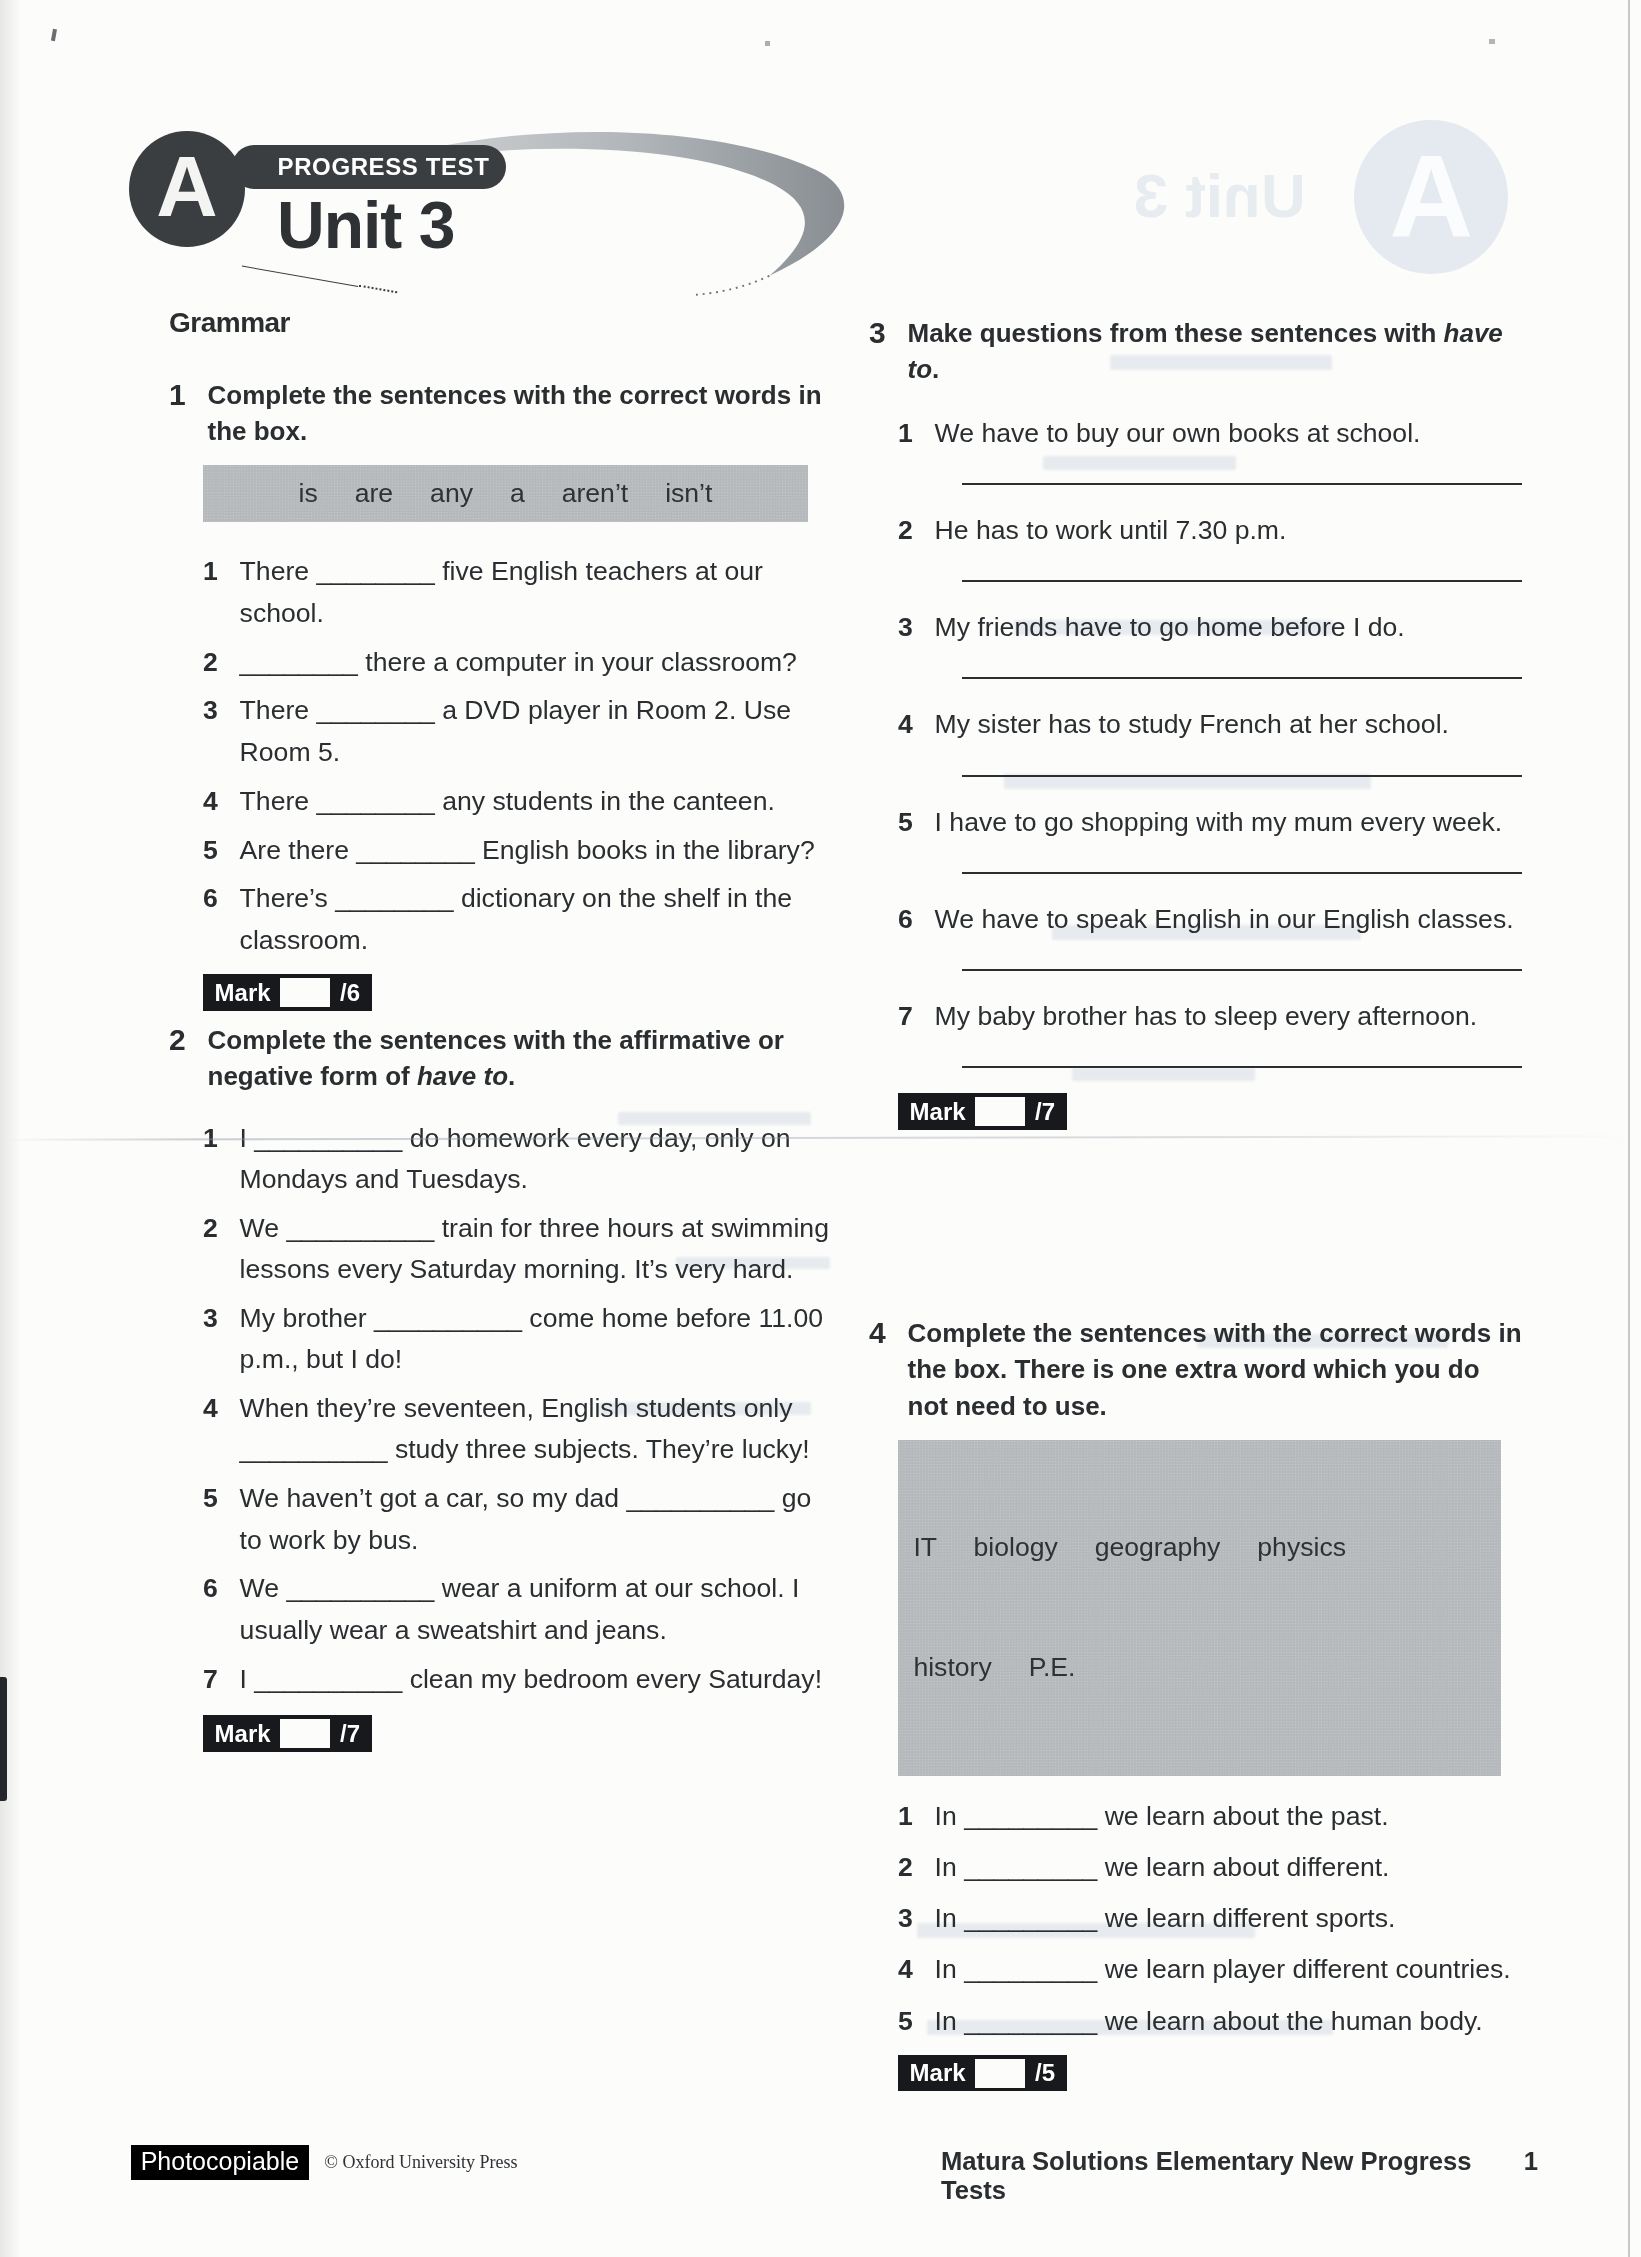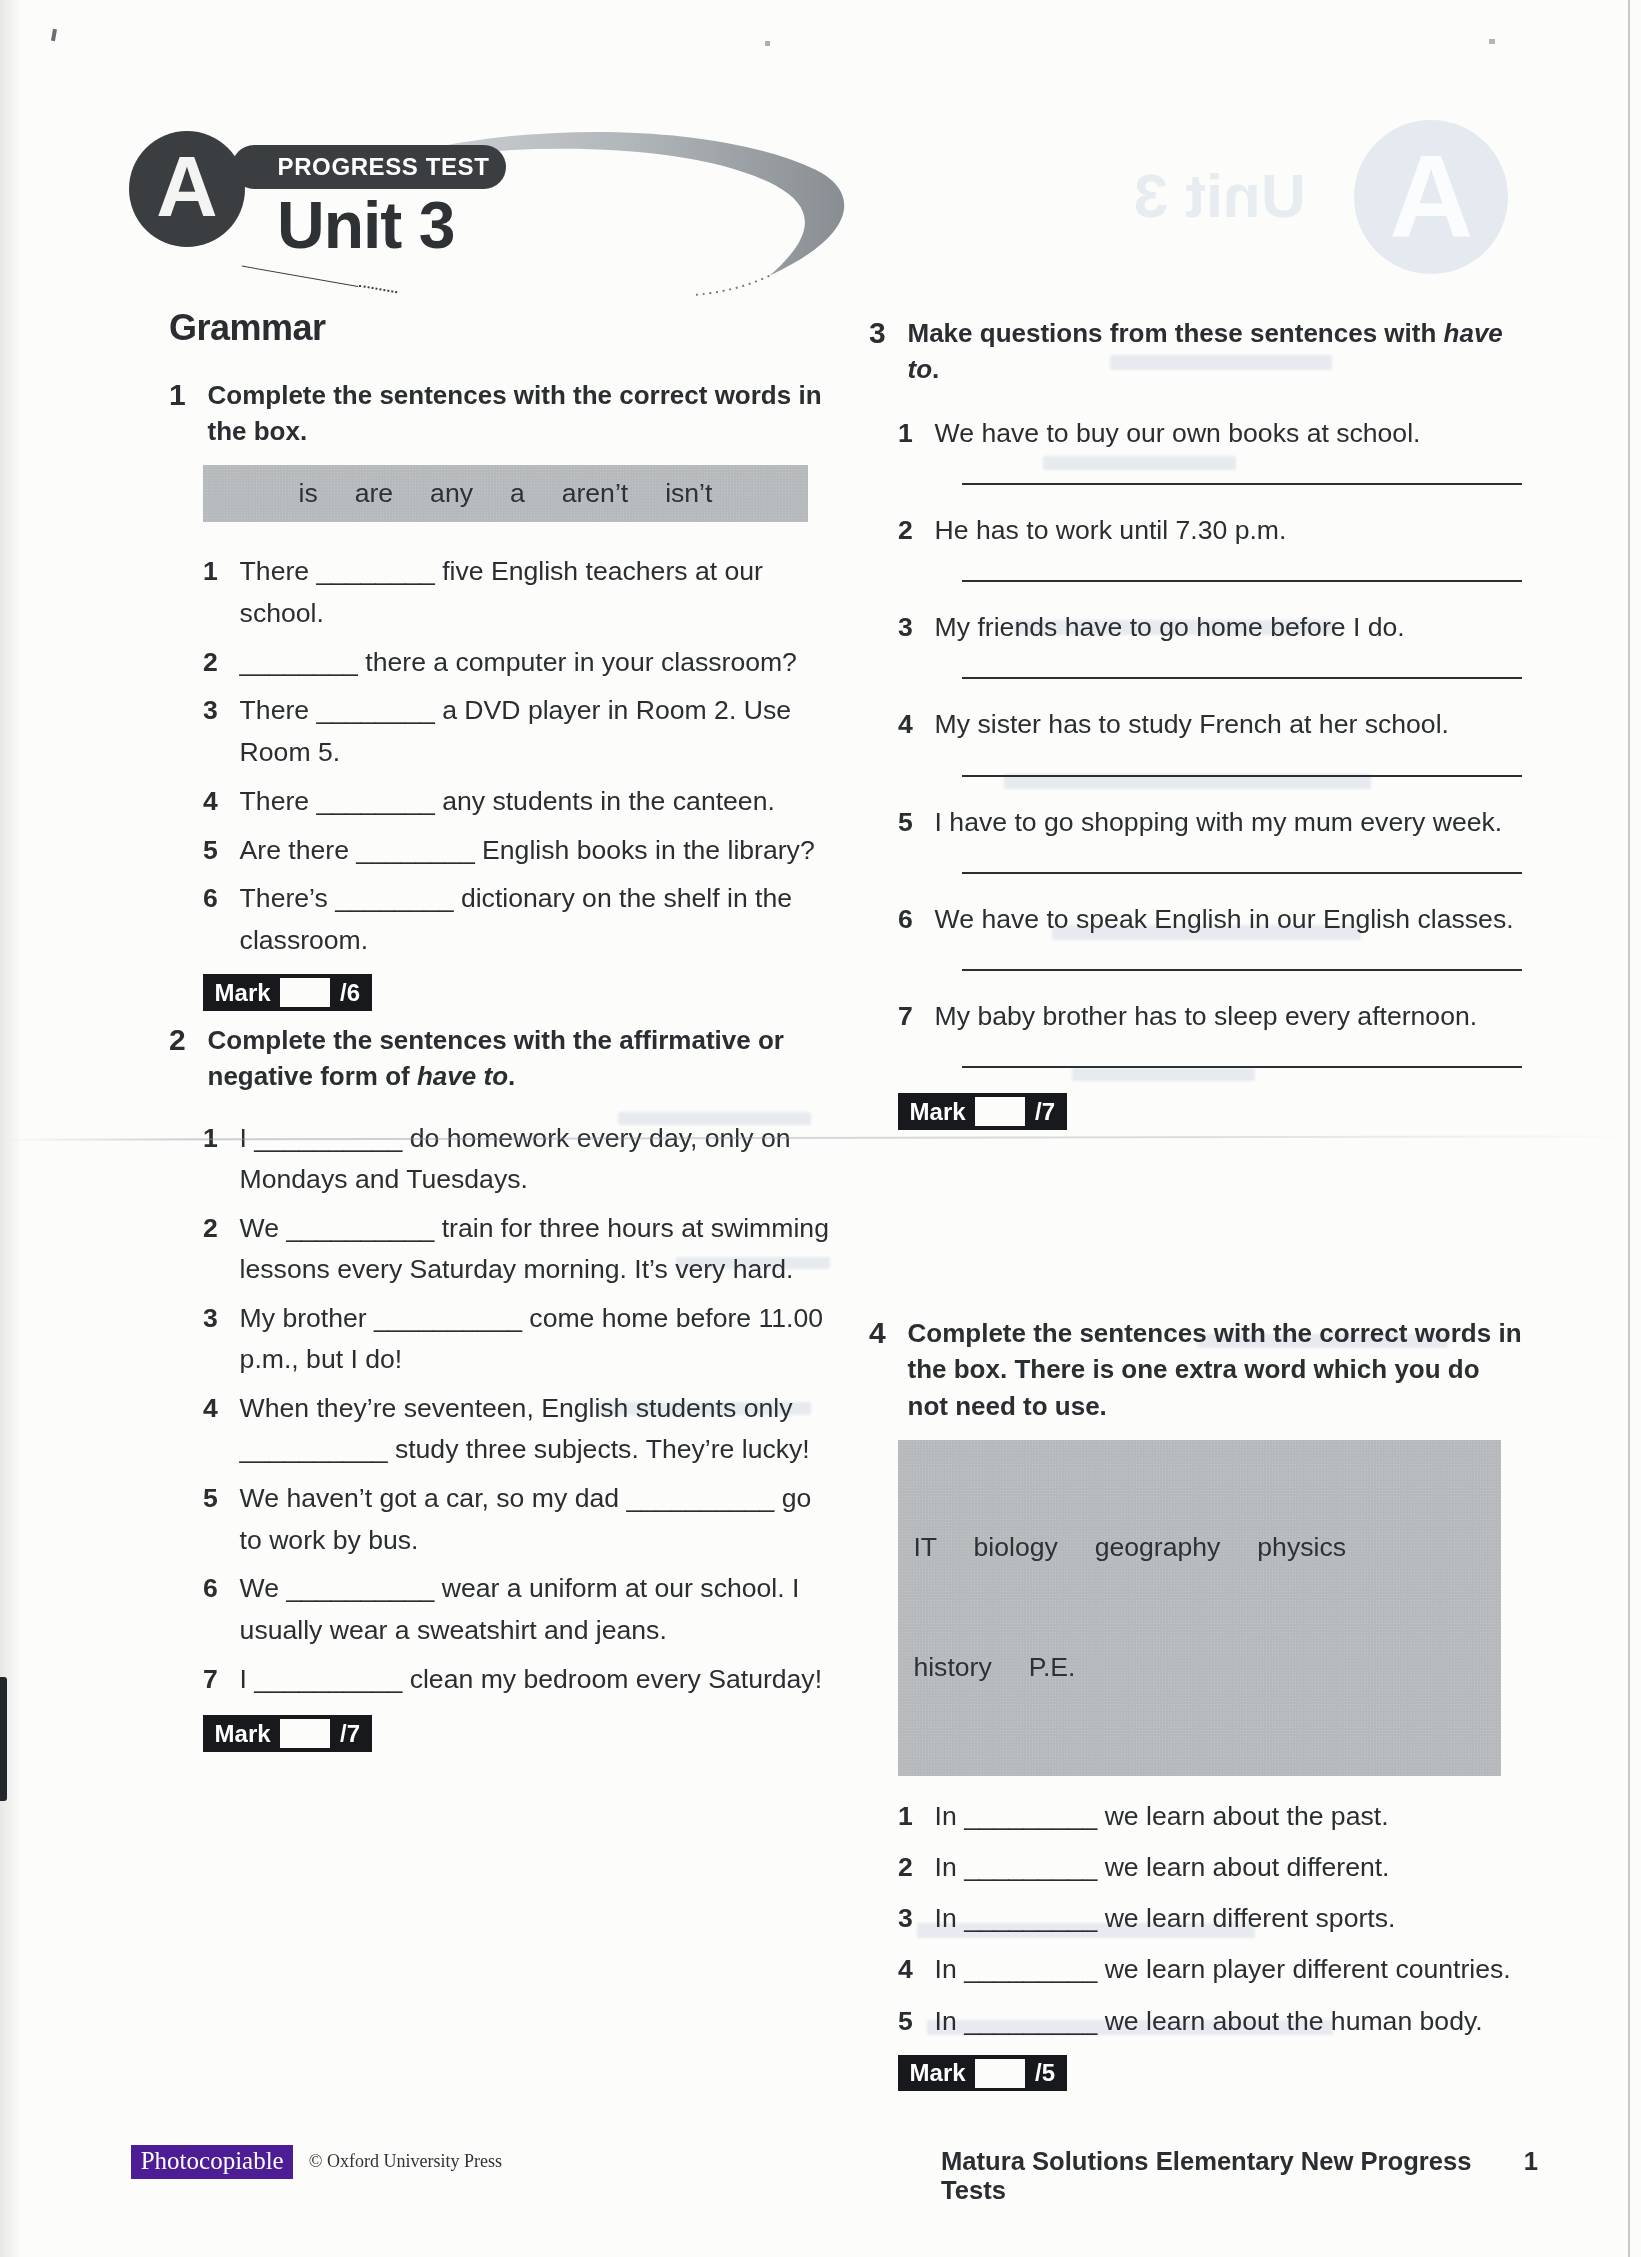--- a/index.html
+++ b/index.html
@@ -34,21 +34,21 @@
   .crease{left:0;top:1137px;width:1641px;height:1.9px;
           background:linear-gradient(90deg,rgba(140,150,158,0),rgba(140,150,158,0.45) 12%,rgba(140,150,158,0.30) 72%,rgba(140,150,158,0));
           transform:rotate(-0.12deg);z-index:6;}
   .fold{left:1628px;top:0;width:1.9px;height:2257px;background:rgba(150,158,166,0.55);z-index:6;}
   .edge-dark{left:0;top:1677px;width:6.8px;height:124px;background:#23262a;border-radius:0 2.9px 2.9px 0;z-index:7;}
   .speck{position:absolute;background:#6a6e72;z-index:6;}
 
   
   .col-l{left:169px;width:668px;}
   .col-r{left:869px;width:657px;}
-  .sec-head{font-size:36px;font-weight:bold;letter-spacing:-0.5px;color:#2b2e31;z-index:3;}
+  .sec-head{font-size:28px;font-weight:bold;letter-spacing:-0.5px;color:#2b2e31;z-index:3;}
   .ex{z-index:3;}
   .ex-head{display:flex;gap:13.5px;font-weight:bold;font-size:26px;line-height:1.40;}
   .ex-num{font-size:30px;flex:none;width:25px;line-height:1.2;}
   .ex-instr{flex:1;}
   .items{margin-top:29px;}
   .item{display:flex;gap:11.6px;font-size:26.6px;line-height:1.55;margin-bottom:7.7px;}
   .item .n{font-weight:bold;flex:none;width:25px;}
   .item .t{flex:1;}
   .wbox{background:#b6b9bb;background-image:radial-gradient(rgba(255,255,255,0.25) 18%,transparent 20%);
         background-size:2.9px 2.9px;padding:8.7px 15.4px;font-size:26.6px;line-height:1.5;
@@ -56,21 +56,21 @@
   .ml{margin-left:34px;}
   .mlr{margin-left:29px;}
   .aline{border-bottom:2.1px solid #2c2f32;margin:29px 3.9px 25px 64px;height:0;}
   .mark{display:inline-flex;align-items:center;background:#17191c;color:#fff;padding:3.9px 11.6px;gap:9.7px;
         font-size:24px;font-weight:bold;}
   .mark .field{width:50px;height:29px;background:#fcfcfb;display:inline-block;}
   .it{font-style:italic;}
 
   
   .footer-left{left:131px;top:2145px;display:flex;gap:15.4px;align-items:center;z-index:3;}
-  .photocop{background:#4c1d95;color:#fff;font-family:Liberation Serif, serif;
+  .photocop{background:#000000;color:#fff;font-family:Liberation Sans, sans-serif;
             font-size:25px;padding:1.9px 9.7px 3.9px 9.7px;}
   .copyright{font-family:"Liberation Serif","DejaVu Serif",serif;font-size:18px;color:#2f3338;}
   .footer-right{left:941px;top:2147px;width:597px;display:flex;justify-content:space-between;
                 font-weight:bold;font-size:25.6px;z-index:3;}
 </style>
 </head>
 <body>
 
 <div class="page">
 

